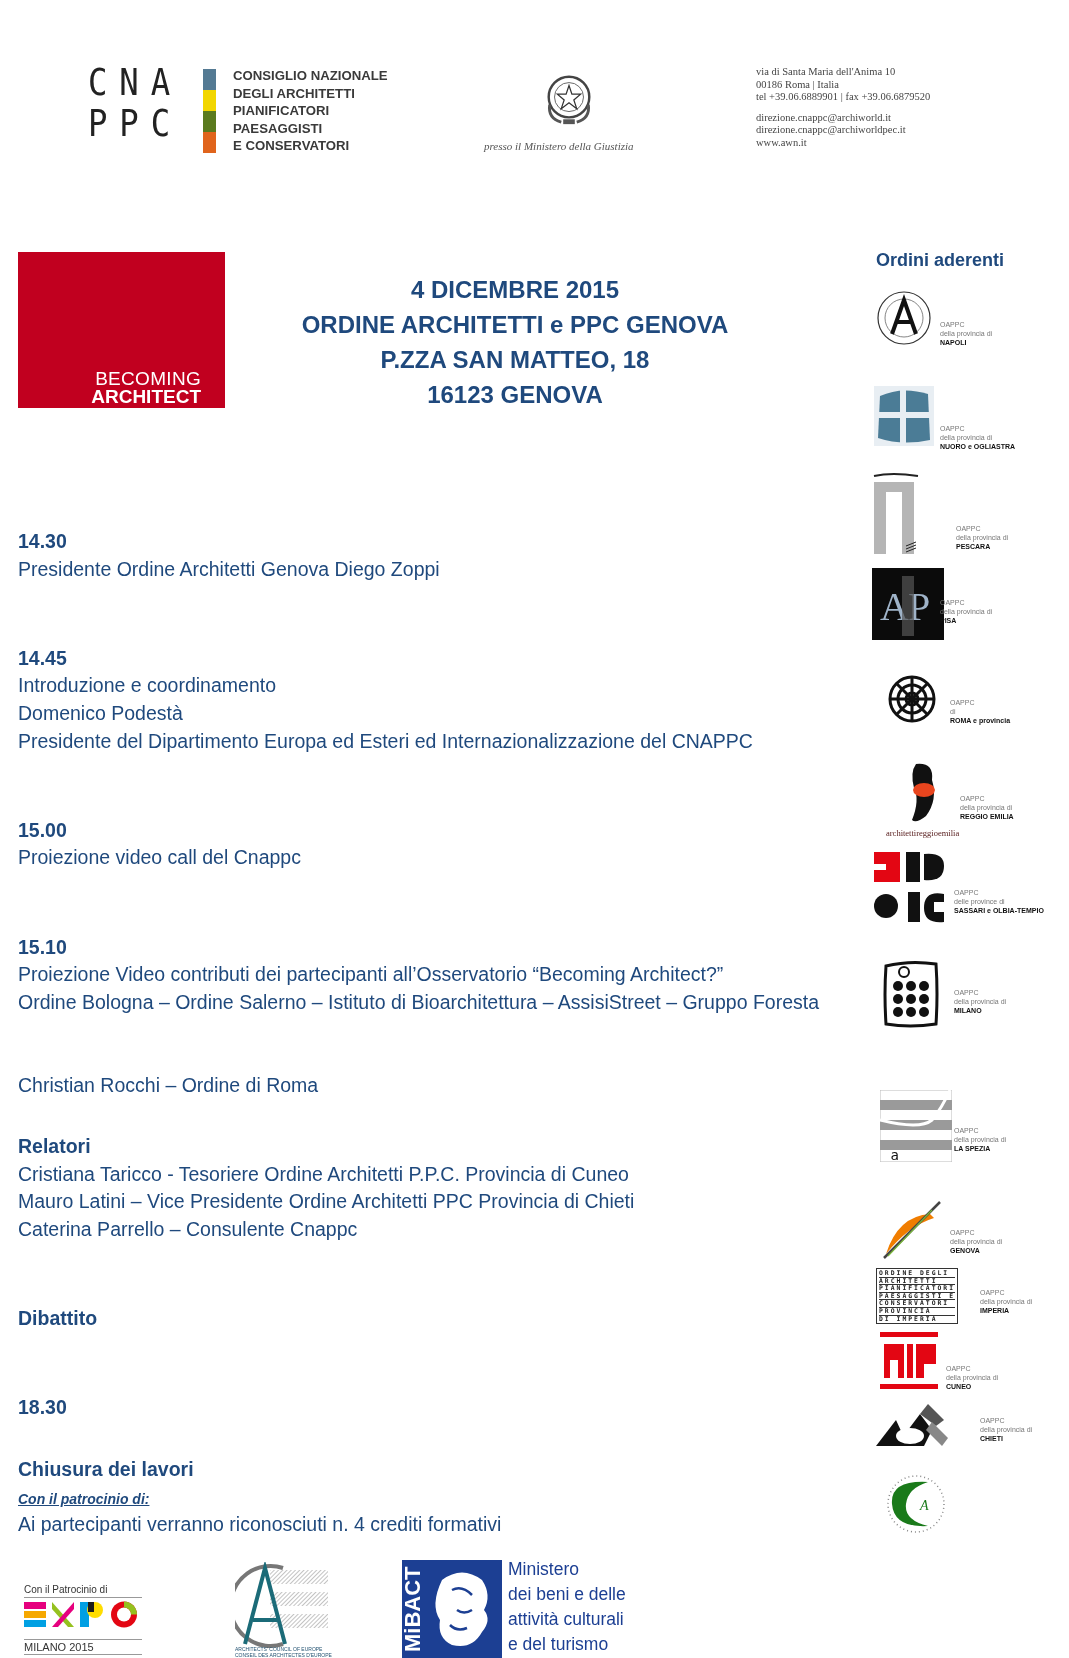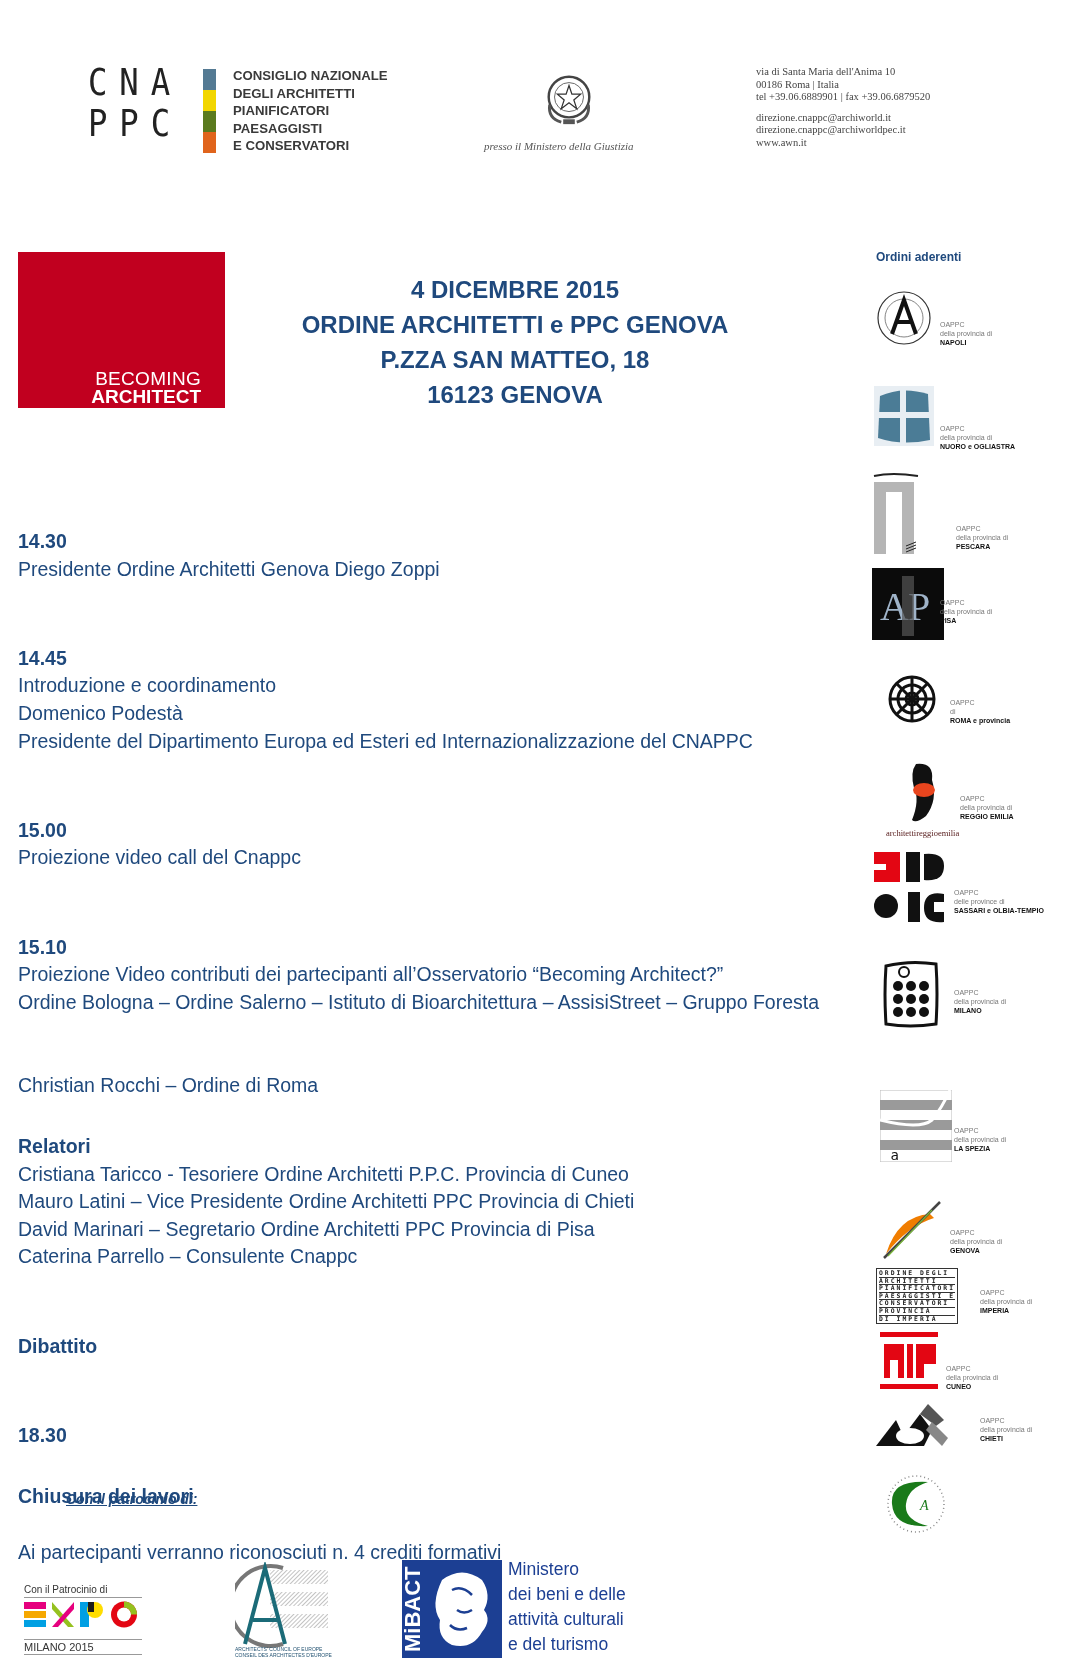--- a/index.html
+++ b/index.html
@@ -22,24 +22,24 @@
   .ba-line2 { left:0; width:183px; top:134px; text-align:right; color:#fff; font-size:19px; font-weight:700; font-family:"Liberation Sans", sans-serif; }
 
   .event-head { left:240px; top:272px; width:550px; text-align:center; font-weight:700; font-size:24px; line-height:35px; color:#1f497d; }
 
   
   .prog { left:18px; top:494px; width:840px; font-size:19.5px; line-height:27.6px; color:#1f497d; }
   .prog .b { font-weight:700;margin-top:34px; }
   .prog .gap { height:27.6px; }
   .prog .line { white-space:nowrap; }
 
-  .sponsor-label { left:18px; top:1491px; font-weight:700; font-style:italic; text-decoration:underline; font-size:14px; color:#1f497d;margin-left:48px; }
+  .sponsor-label { left:18px; top:1491px; font-weight:700; font-style:italic; text-decoration:underline; font-size:14px; color:#1f497d; }
 
   
-  .aderenti-title { left:876px; top:250px; font-weight:700; font-size:12px; color:#1f497d; }
+  .aderenti-title { left:876px; top:250px; font-weight:700; font-size:18px; color:#1f497d; }
   .org { position:absolute; }
   .org .logo { position:absolute; }
   .org .cap { position:absolute; font-size:7px; line-height:9px; color:#777; white-space:nowrap; font-family:"Liberation Sans", sans-serif; }
   .org .cap .city { color:#111; font-weight:700; }
 
   
   .expo { left:24px; top:1584px; width:118px; }
   .expo .t1 { font-size:10px; color:#333; border-bottom:1px solid #999; padding-bottom:2px; }
   .expo .t2 { font-size:11px; color:#333; border-top:1px solid #999; border-bottom:1px solid #999; padding:1px 0; margin-top:3px; }
   .expo .t3 { font-size:7px; color:#333; line-height:8px; margin-top:2px; }
@@ -123,21 +123,20 @@
       <div class="line">Proiezione Video contributi dei partecipanti all’Osservatorio “Becoming Architect?”</div>
       <div class="line">Ordine Bologna – Ordine Salerno – Istituto di Bioarchitettura – AssisiStreet – Gruppo Foresta</div>
     </div>
     <div class="gap"></div>
     <div class="gap"></div>
     <div>
       <div class="line">Christian Rocchi – Ordine di Roma</div>
       <div class="line b">Relatori</div>
       <div class="line">Cristiana Taricco - Tesoriere Ordine Architetti P.P.C. Provincia di Cuneo</div>
       <div class="line">Mauro Latini – Vice Presidente Ordine Architetti PPC Provincia di Chieti</div>
-      <div class="line">David Marinari – Segretario Ordine Architetti PPC Provincia di Pisa</div>
       <div class="line">Caterina Parrello – Consulente Cnappc</div>
     </div>
     <div class="gap"></div>
     <div>
       <div class="line b">Dibattito</div>
     </div>
     <div class="gap"></div>
     <div>
       <div class="line b">18.30</div>
       <div class="line b">Chiusura dei lavori</div>

